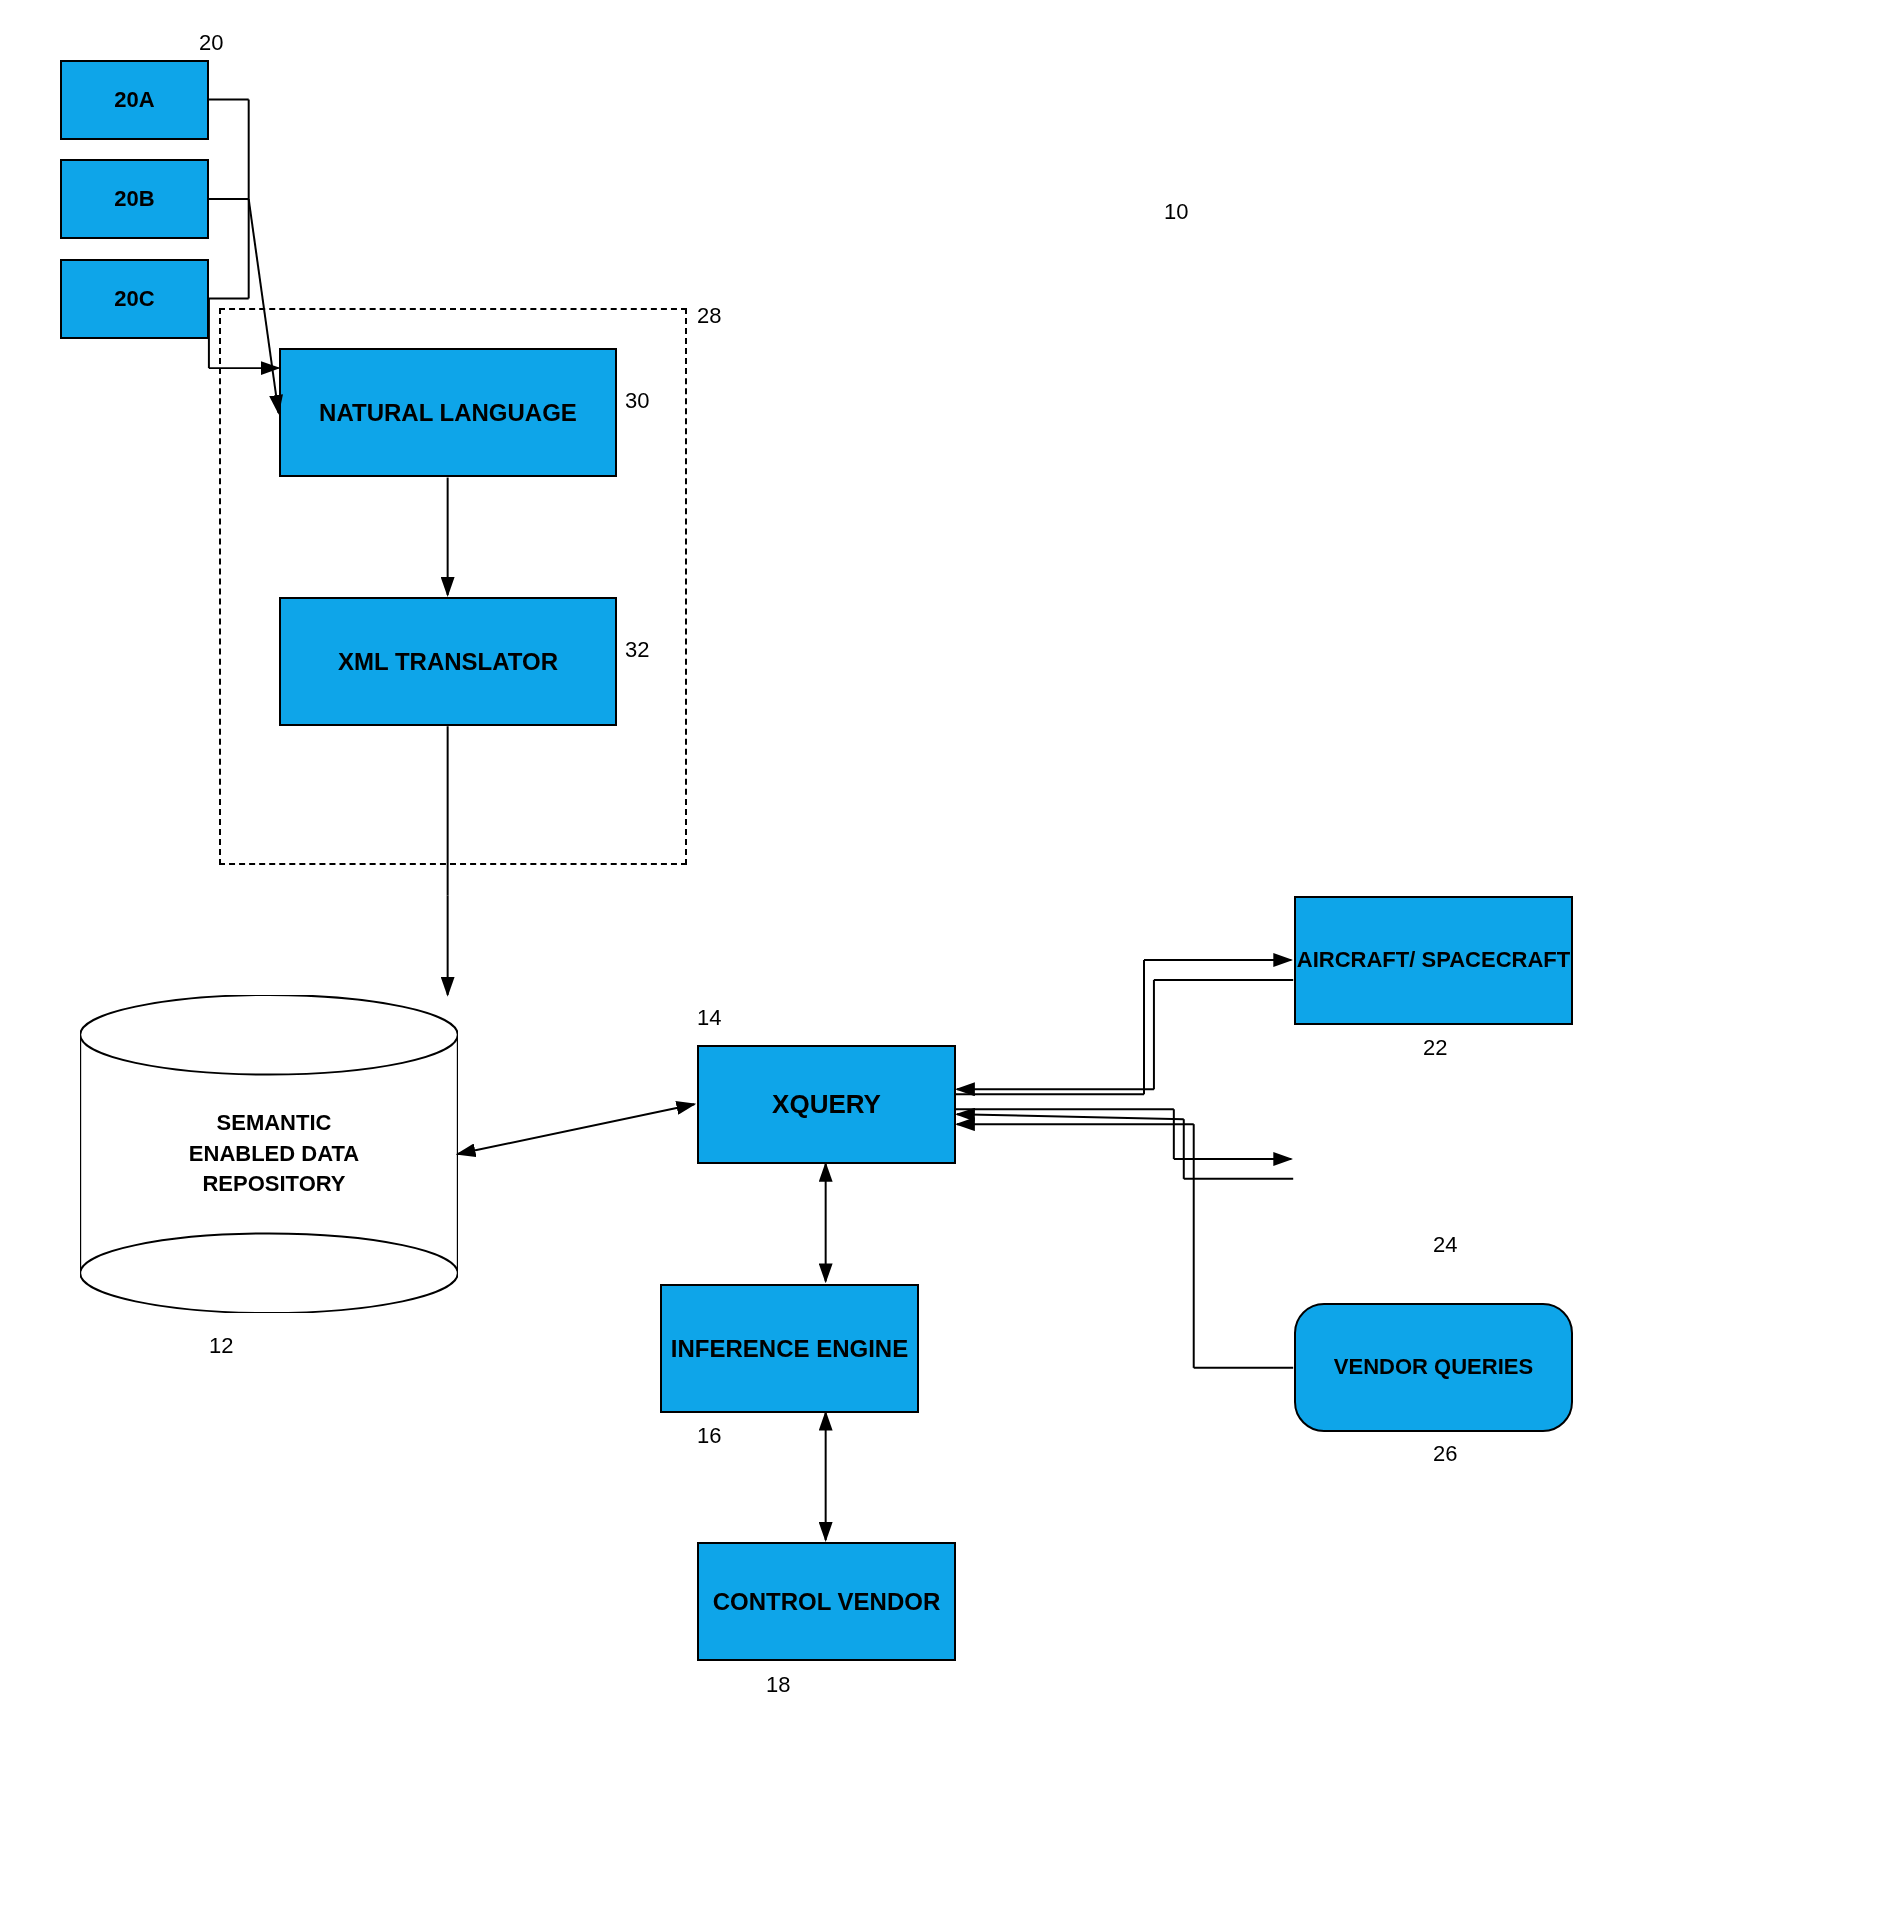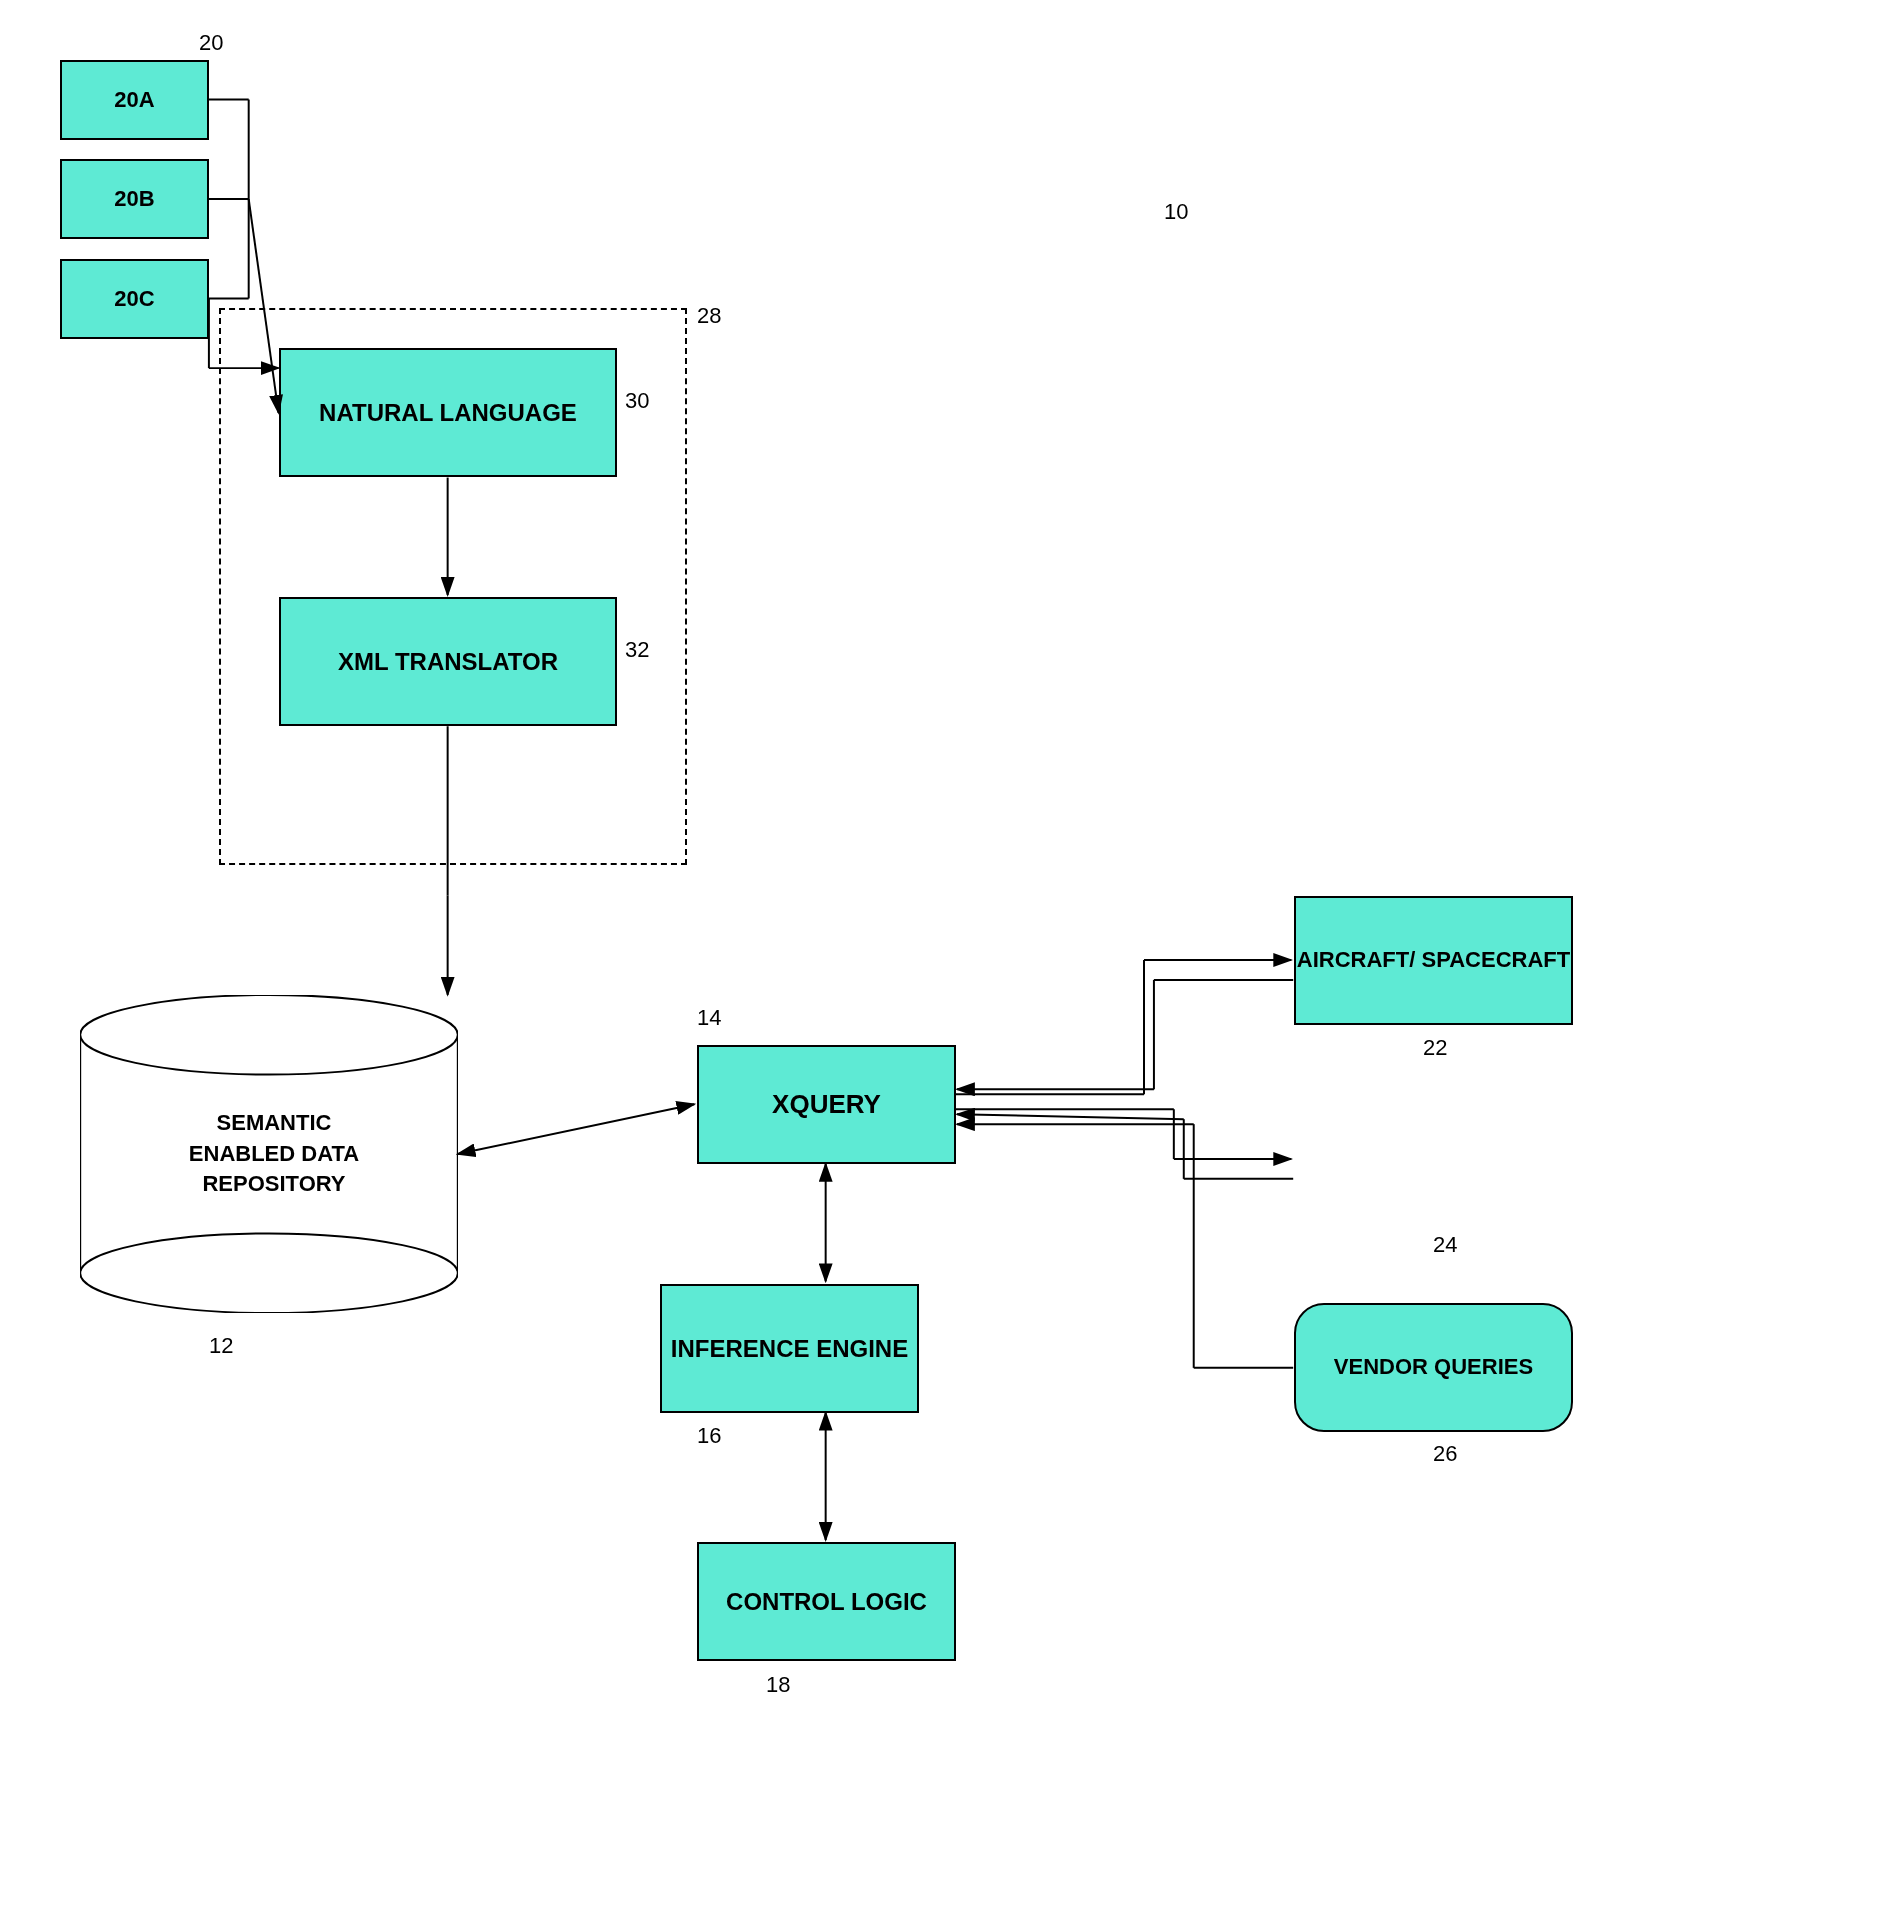--- a/index.html
+++ b/index.html
@@ -16,21 +16,21 @@
       position: absolute;
       top: 0; left: 0;
       width: 1901px;
       height: 1924px;
     }
 
     
     .box {
       position: absolute;
       border: 2px solid #000;
-      background: #5eead4;
+      background: #0ea5e9;
       display: flex;
       align-items: center;
       justify-content: center;
       text-align: center;
       font-size: 22px;
       font-weight: bold;
       line-height: 1.3;
     }
 
     .box-dashed {
@@ -131,21 +131,21 @@
   <div class="ref-label" style="left: 697px; top: 1005px;">14</div>
 
   <div class="box" style="left: 660px; top: 1284px; width: 259px; height: 129px; font-size: 24px;">
     <span>INFERENCE
 ENGINE</span>
   </div>
   <div class="ref-label" style="left: 697px; top: 1423px;">16</div>
 
   <div class="box" style="left: 697px; top: 1542px; width: 259px; height: 119px; font-size: 24px;">
     <span>CONTROL
-LOGIC</span>
+VENDOR</span>
   </div>
   <div class="ref-label" style="left: 766px; top: 1672px;">18</div>
 
   <div class="box" style="left: 1294px; top: 896px; width: 279px; height: 129px; font-size: 22px;">
     <span>AIRCRAFT/
 SPACECRAFT</span>
   </div>
   <div class="ref-label" style="left: 1423px; top: 1035px;">22</div>
 
   <div class="ref-label" style="left: 1433px; top: 1232px;">24</div>

